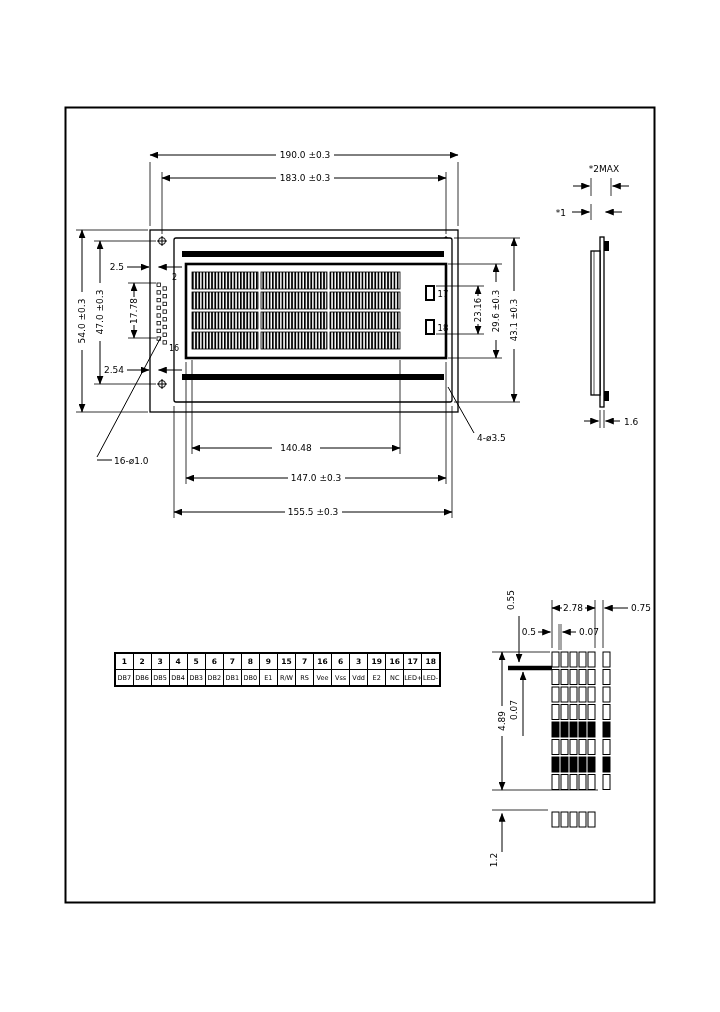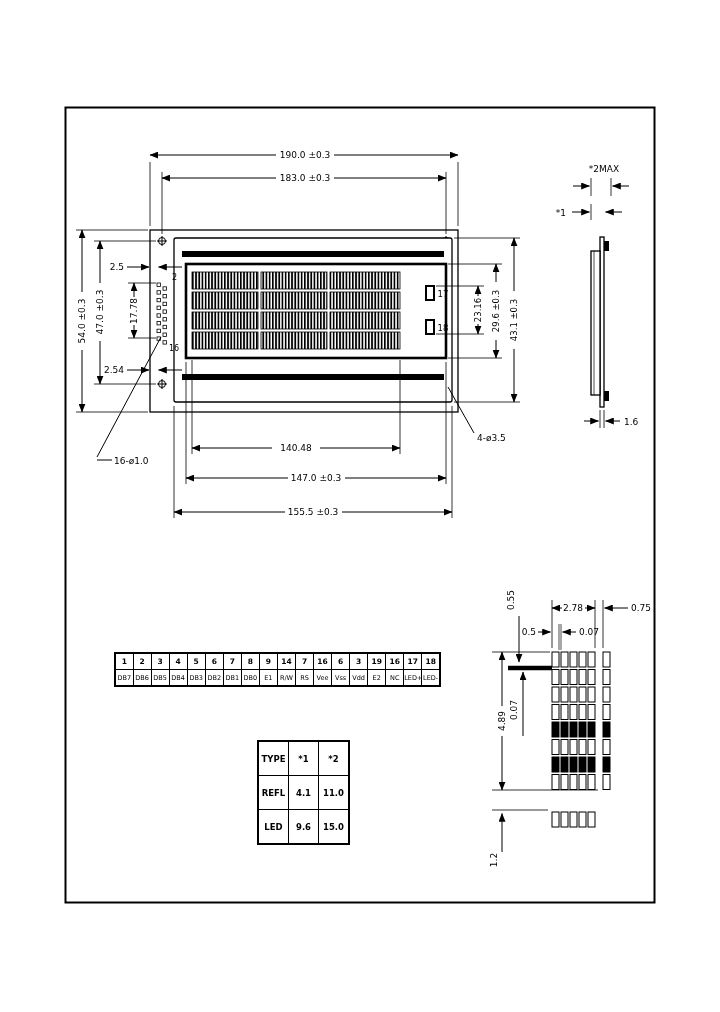--- a/index.html
+++ b/index.html
@@ -319,21 +319,21 @@
         <tr class="nums">
       <td>1</td>
       <td>2</td>
       <td>3</td>
       <td>4</td>
       <td>5</td>
       <td>6</td>
       <td>7</td>
       <td>8</td>
       <td>9</td>
-      <td>14</td>
+      <td>15</td>
       <td>7</td>
       <td>16</td>
       <td>6</td>
       <td>3</td>
       <td>19</td>
       <td>16</td>
       <td>17</td>
       <td>18</td>
     </tr>
     <tr class="names">
@@ -352,33 +352,14 @@
       <td>Vss</td>
       <td>Vdd</td>
       <td>E2</td>
       <td>NC</td>
       <td>LED+</td>
       <td>LED-</td>
     </tr>
   </tbody>
     </table>
 
-  <table class="type-table">
-    <tbody>
-        <tr>
-      <td>TYPE</td>
-      <td>*1</td>
-      <td>*2</td>
-    </tr>
-    <tr>
-      <td>REFL</td>
-      <td>4.1</td>
-      <td>11.0</td>
-    </tr>
-    <tr>
-      <td>LED</td>
-      <td>9.6</td>
-      <td>15.0</td>
-    </tr>
-  </tbody>
-    </table>
 
 </div>
 
 </body></html>

